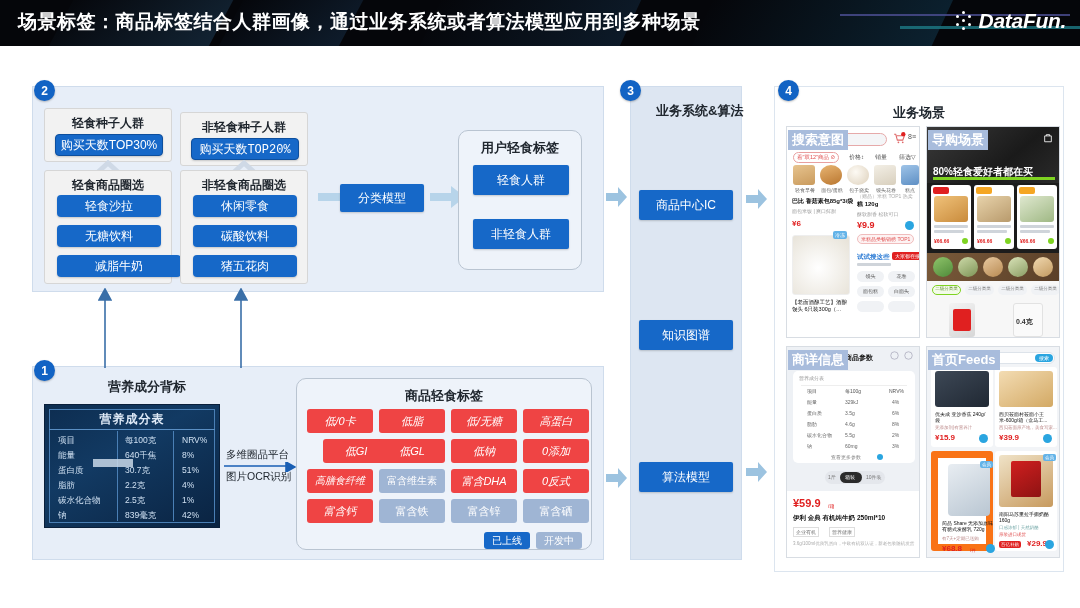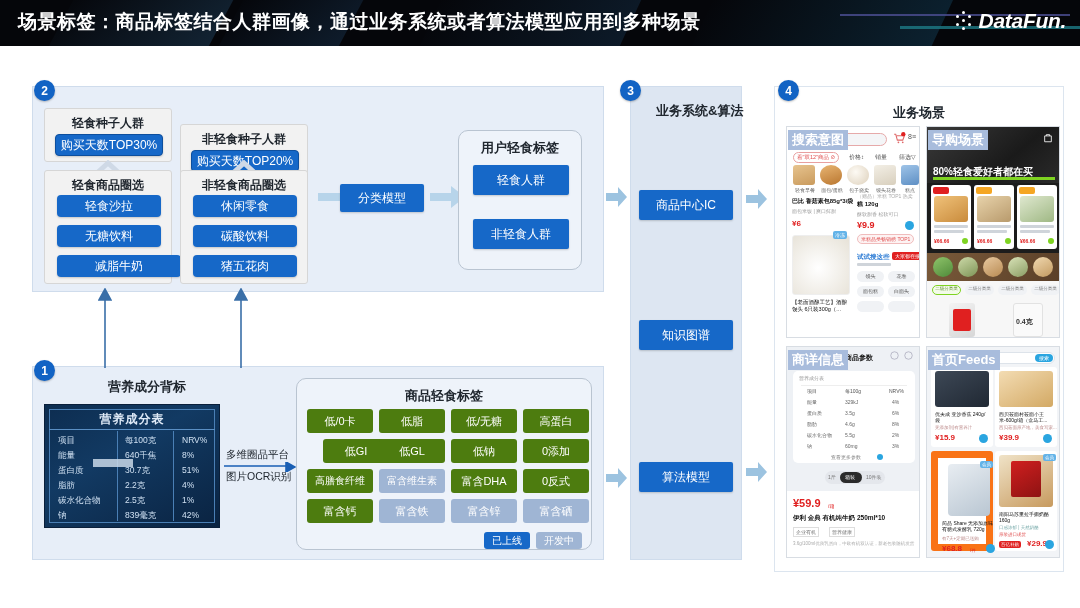--- a/index.html
+++ b/index.html
@@ -64,21 +64,21 @@
 
   
   .arrow-r { position: absolute; }
   .arrow-up { position: absolute; }
 
   
   .tag {
     position: absolute; border-radius: 3px; color: #fff; font-size: 11px;
     display: flex; align-items: center; justify-content: center; white-space: nowrap;
   }
-  .tag.on { background: #4d7c0f; }
+  .tag.on { background: #ef4444; font-style: italic; }
   .tag.dev { background: #9fb5d4; }
 
   .legend-chip {
     position: absolute; border-radius: 3px; font-size: 10px; color: #fff;
     display: flex; align-items: center; justify-content: center;
   }
 
   
   .nutri-photo {
     position: absolute; background: linear-gradient(150deg,#0d2d50 0%,#123a63 40%,#0a2341 100%);
@@ -135,21 +135,21 @@
     </div>
   </div>
 
   <div class="panel" style="left:32px;top:86px;width:572px;height:206px;"></div>
   <div class="badge" style="left:34px;top:80px;">2</div>
 
   <div class="gcard" style="left:44px;top:108px;width:128px;height:54px;">
     <div class="gcard-title">轻食种子人群</div>
     <div class="bbtn outline" style="left:10px;top:25px;width:108px;height:22px;">购买天数TOP30%</div>
   </div>
-  <div class="gcard" style="left:180px;top:124px;width:128px;height:54px;">
+  <div class="gcard" style="left:180px;top:112px;width:128px;height:54px;font-family:Liberation Mono, monospace;">
     <div class="gcard-title">非轻食种子人群</div>
     <div class="bbtn outline" style="left:10px;top:25px;width:108px;height:22px;">购买天数TOP20%</div>
   </div>
 
   <svg class="arrow-up" style="left:95px;top:160px;" width="26" height="14" viewBox="0 0 26 14">
     <path d="M2 13 L13 3 L24 13" fill="none" stroke="#cfd9e6" stroke-width="5" stroke-linecap="round"></path>
   </svg>
   <svg class="arrow-up" style="left:231px;top:160px;" width="26" height="14" viewBox="0 0 26 14">
     <path d="M2 13 L13 3 L24 13" fill="none" stroke="#cfd9e6" stroke-width="5" stroke-linecap="round"></path>
   </svg>

